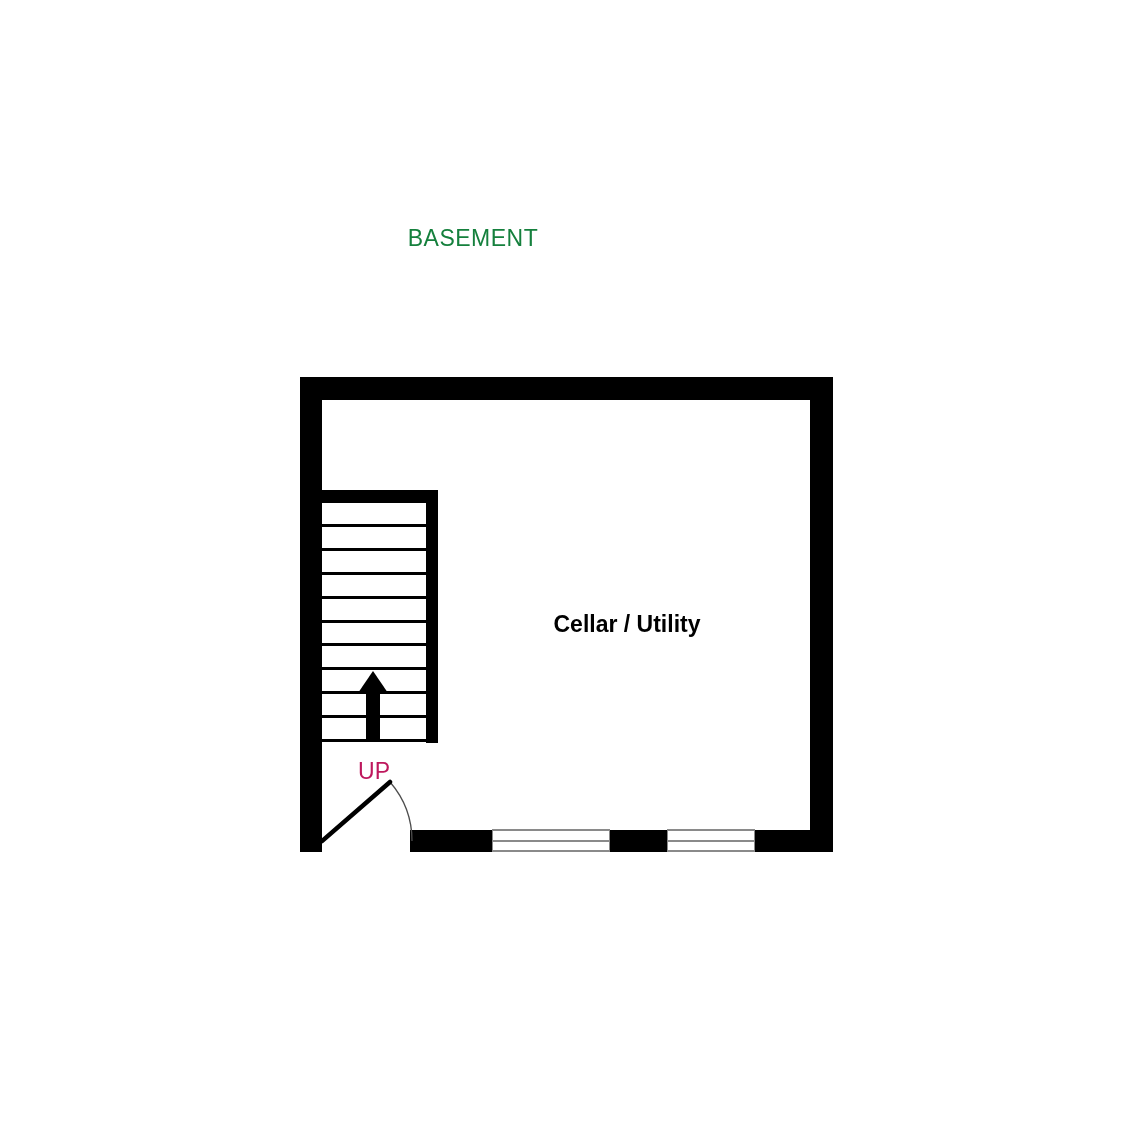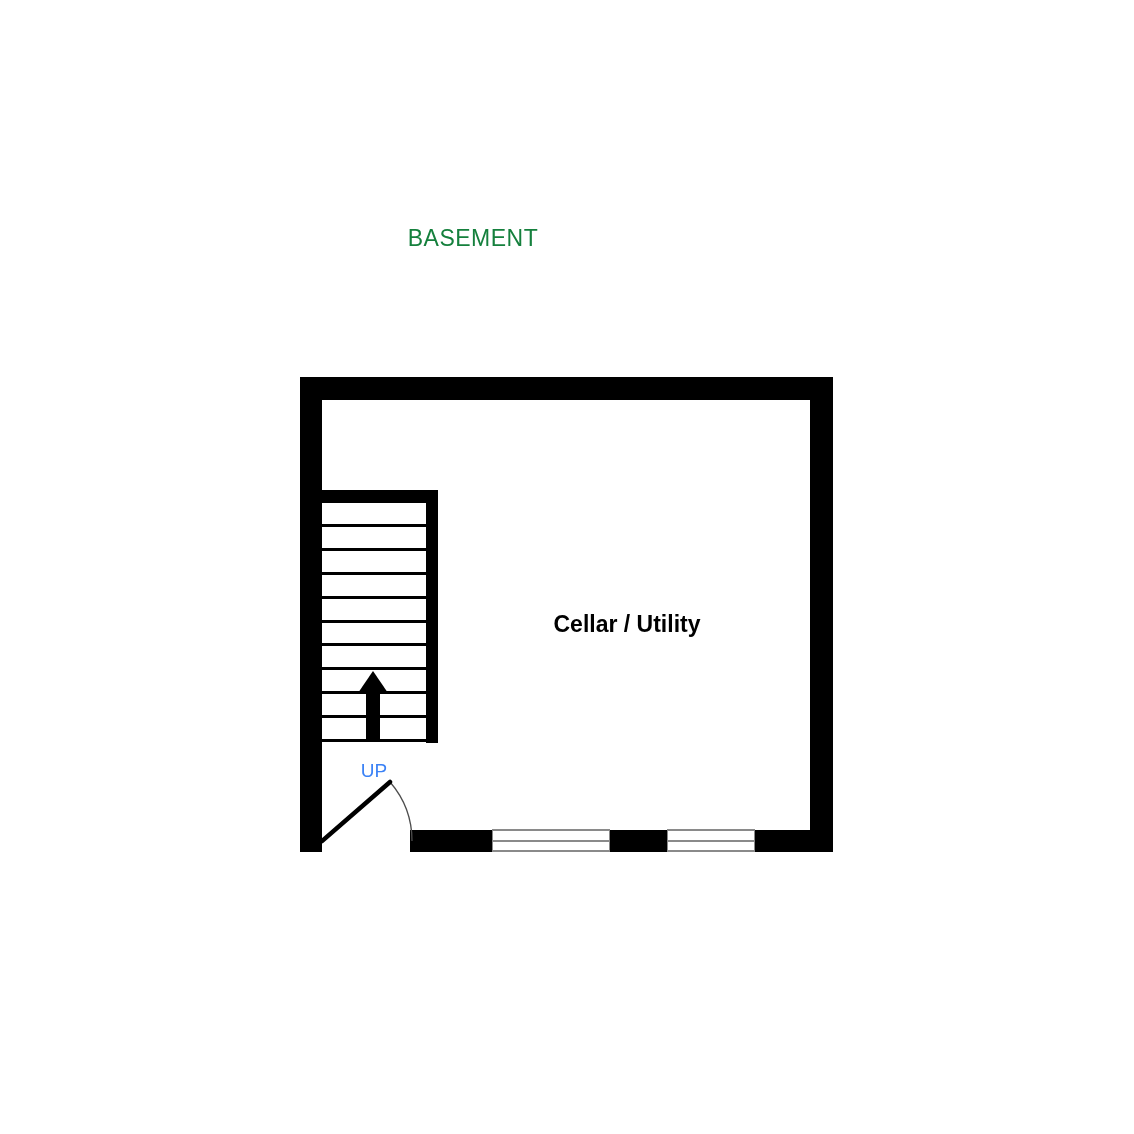--- a/index.html
+++ b/index.html
@@ -80,21 +80,21 @@
   
   .door-svg{position:absolute;left:21px;top:374px;width:93px;height:93px;}
 
   
   .room-label{
     position:absolute;left:327px;top:247px;transform:translate(-50%,-50%);
     font-size:23px;font-weight:700;color:#000;white-space:nowrap;
   }
   .up-label{
     position:absolute;left:74px;top:394px;transform:translate(-50%,-50%);
-    font-size:19px;font-weight:400;color:#3b82f6;white-space:nowrap;
+    font-size:23px;font-weight:400;color:#be185d;white-space:nowrap;
   }
 </style>
 </head>
 <body>
 
 <div class="plan-title">BASEMENT</div>
 
 <div class="floor-plan">
 
   <div class="wall wall-top"></div>

